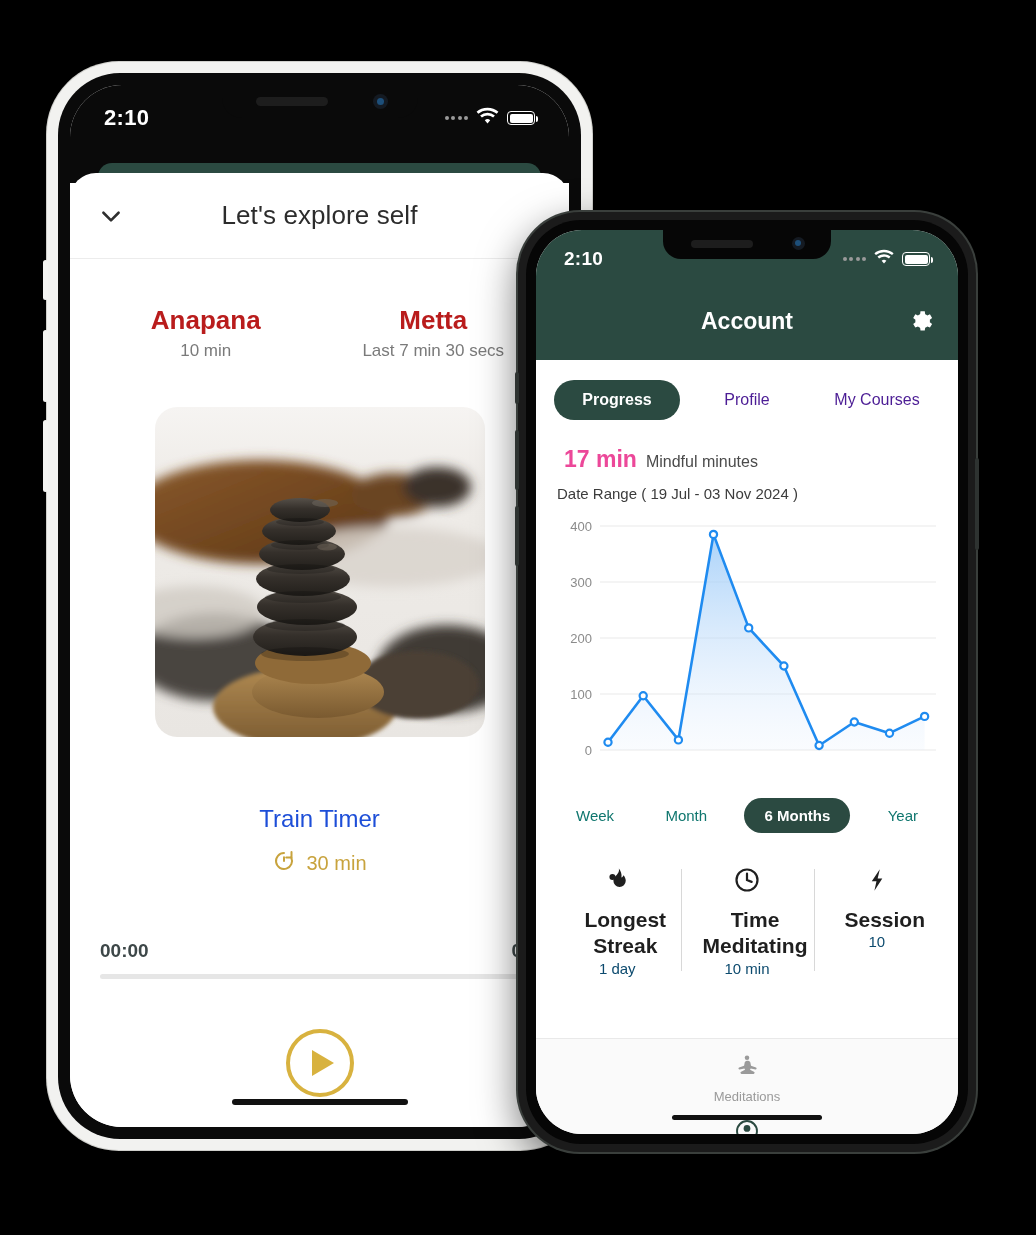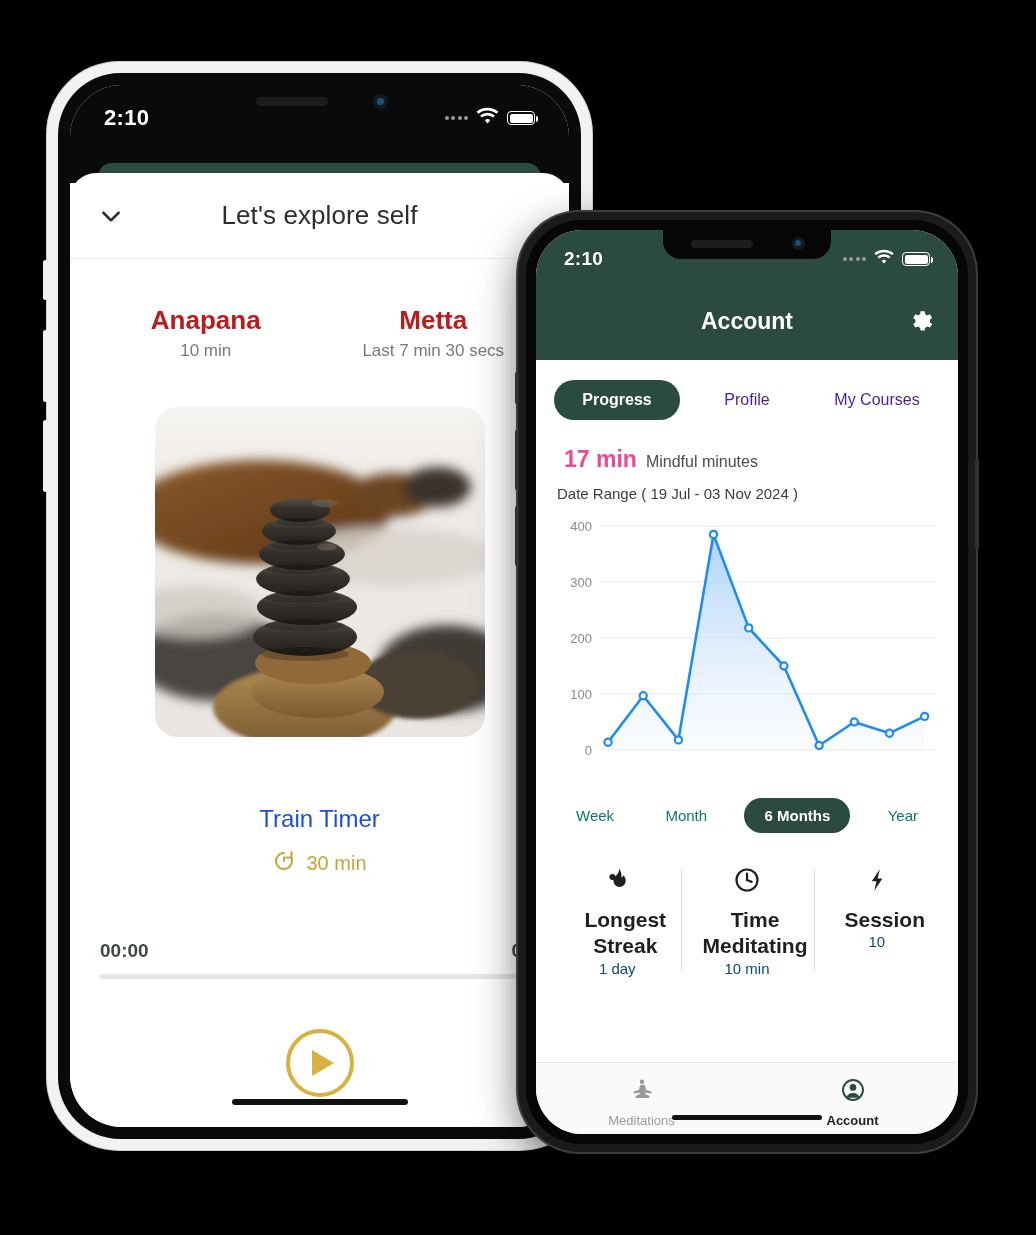--- a/index.html
+++ b/index.html
@@ -172,22 +172,22 @@
   .range.active { background: #2b4a41; color: #fff; font-weight: 700; border-radius: 20px; padding: 9px 20px; }
 
   .stats { display: flex; margin-top: 30px; padding: 0 18px; }
   .stat { flex: 1; text-align: center; position: relative; padding: 0 6px; }
   .stat + .stat::before { content:""; position:absolute; left:0; top:6px; bottom:6px;
     width:1px; background:#d8d8d8; }
   .stat-icon { height: 34px; display:flex; align-items:center; justify-content:center; }
   .stat-title { font-size: 21px; font-weight: 700; color: #1f1f1f; margin-top: 10px; line-height: 1.25; margin-left: 16px; }
   .stat-val { font-size: 15px; color: #0c4a6e; }
 
-  .tabbar { position: absolute; left: 0; bottom: 0; width: 100%; height: 72px;
-    background: #fafafa; border-top: 1px solid #e9e9e9; display: flex; }
+  .tabbar { position: absolute; left: 0; bottom: 0; width: 100%; height: 96px;
+    background: #fafafa; border-top: 1px solid #e9e9e9; display: flex; flex-direction: column; }
   .tb-item { flex: 1; display: flex; flex-direction: column; align-items: center;
     justify-content: flex-start; padding-top: 14px; cursor: pointer; }
   .tb-lbl { font-size: 13px; margin-top: 6px; }
   .tb-item.inactive .tb-lbl { color: #9a9a9a; }
   .tb-item.active .tb-lbl { color: #1f1f1f; font-weight: 700; }
   .home-bar-r { position: absolute; left: 50%; transform: translateX(-50%); bottom: 14px;
     width: 150px; height: 5px; background: #111; border-radius: 4px; }
 </style>
 </head>
 <body>

